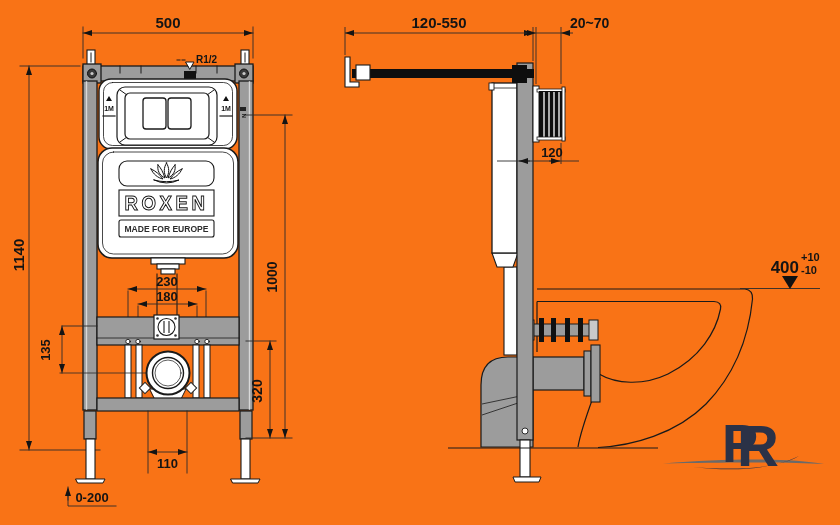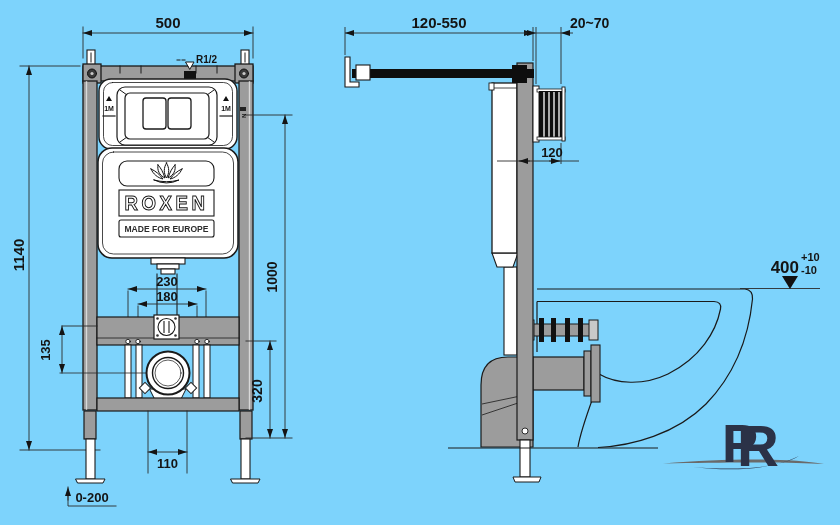--- a/index.html
+++ b/index.html
@@ -1,16 +1,16 @@
 <!DOCTYPE html>
 <html><head>
 <meta charset="utf-8">
 <style>
   html,body{margin:0;padding:0;background:#ffffff;}
-  #stage{position:relative;width:840px;height:525px;background:#7dd3fc;overflow:hidden;
+  #stage{position:relative;width:840px;height:525px;background:#f97316;overflow:hidden;
          font-family:"Liberation Sans","DejaVu Sans",sans-serif;}
   svg text{font-family:"Liberation Sans","DejaVu Sans",sans-serif;}
   .dim{font-weight:bold;fill:#141414;}
   .thin{stroke:#2a2a2a;stroke-width:0.9;fill:none;}
 </style>
 </head>
 <body>
 <div id="stage">
 
 

